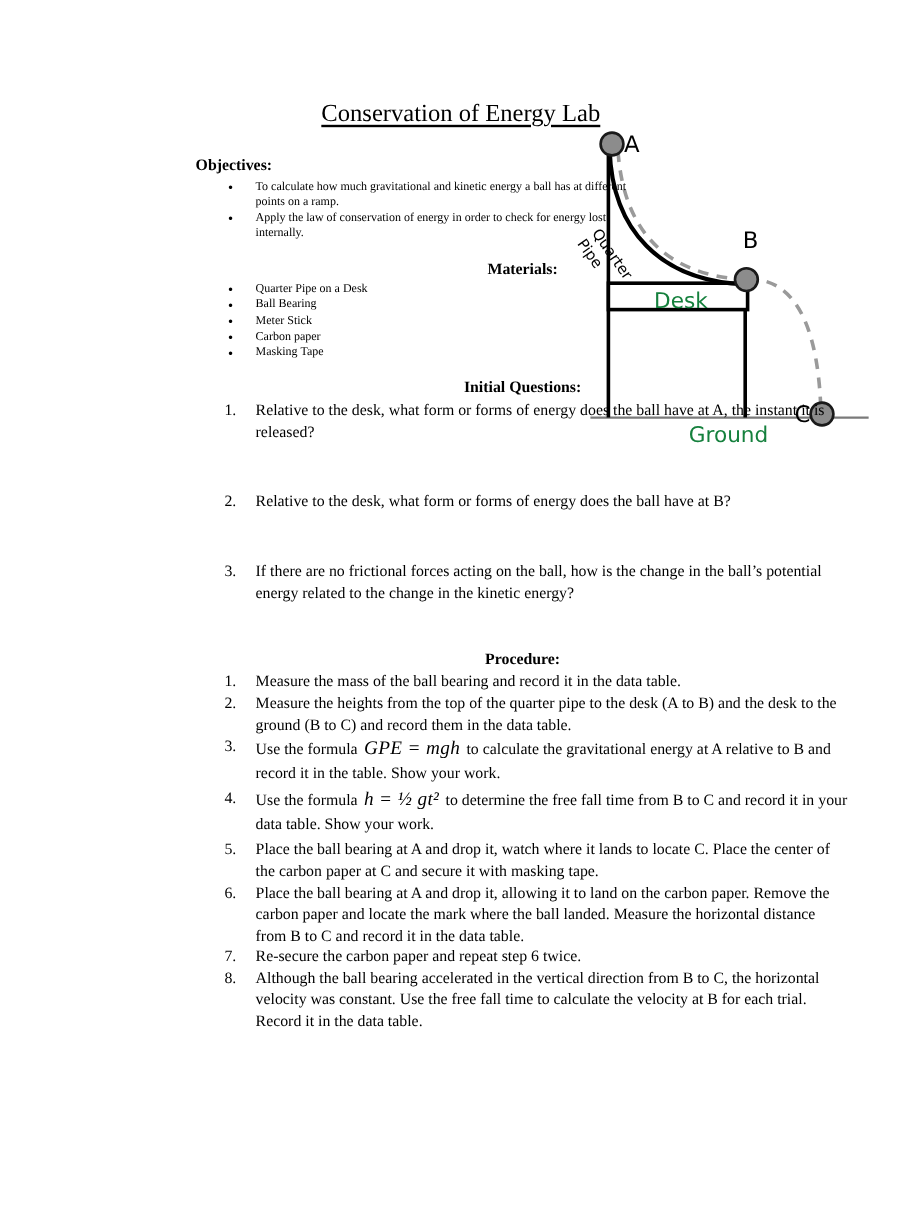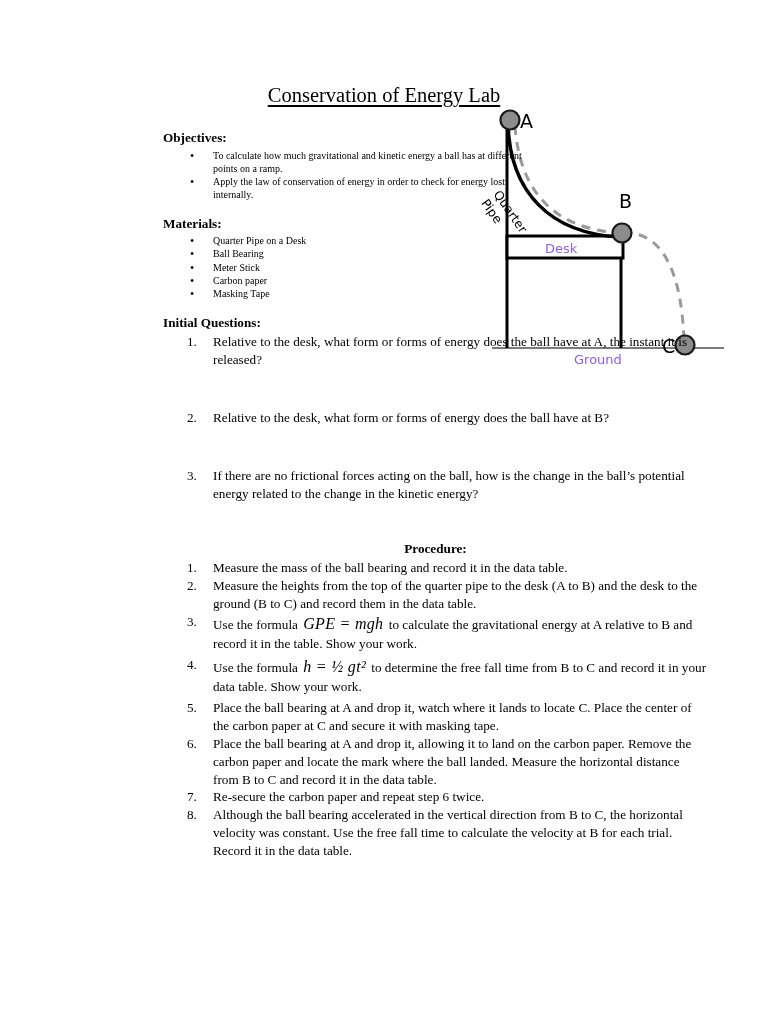--- a/index.html
+++ b/index.html
@@ -50,21 +50,21 @@
     width: 545px;
     margin-left: 48px;
   }
 
   .section-head {
     font-weight: bold;
     font-size: 13.2px;
     line-height: 1.25;
     margin: 0 0 2px 0;
   }
-  .section-head.sp-before { margin-top: 14px; }
+  .section-head.sp-before { margin-top: 14px; text-align: center; }
 
   ul.bullets {
     list-style: none;
     margin: 0 0 0 0;
     padding: 0;
   }
   ul.bullets li {
     position: relative;
     padding-left: 50px;
     font-size: 10px;
@@ -134,22 +134,22 @@
     font-size: 19px;
     line-height: 1;
   }
   .lbl-a { left: 32px;  top: 12px; }
   .lbl-b { left: 131px; top: 92px; }
   .lbl-c { left: 174px; top: 237px; }
 
   .diag-text {
     position: absolute;
     font-family: "DejaVu Sans", "Liberation Sans", sans-serif;
-    color: #8b5cf6;
-    font-size: 13px;
+    color: #15803d;
+    font-size: 18px;
   }
   .lbl-desk   { left: 57px;  top: 141px; }
   .lbl-ground { left: 86px;  top: 252px; }
 
   .lbl-pipe {
     position: absolute;
     left: 14px;
     top: 88px;
     width: 86px;
     height: 60px;

